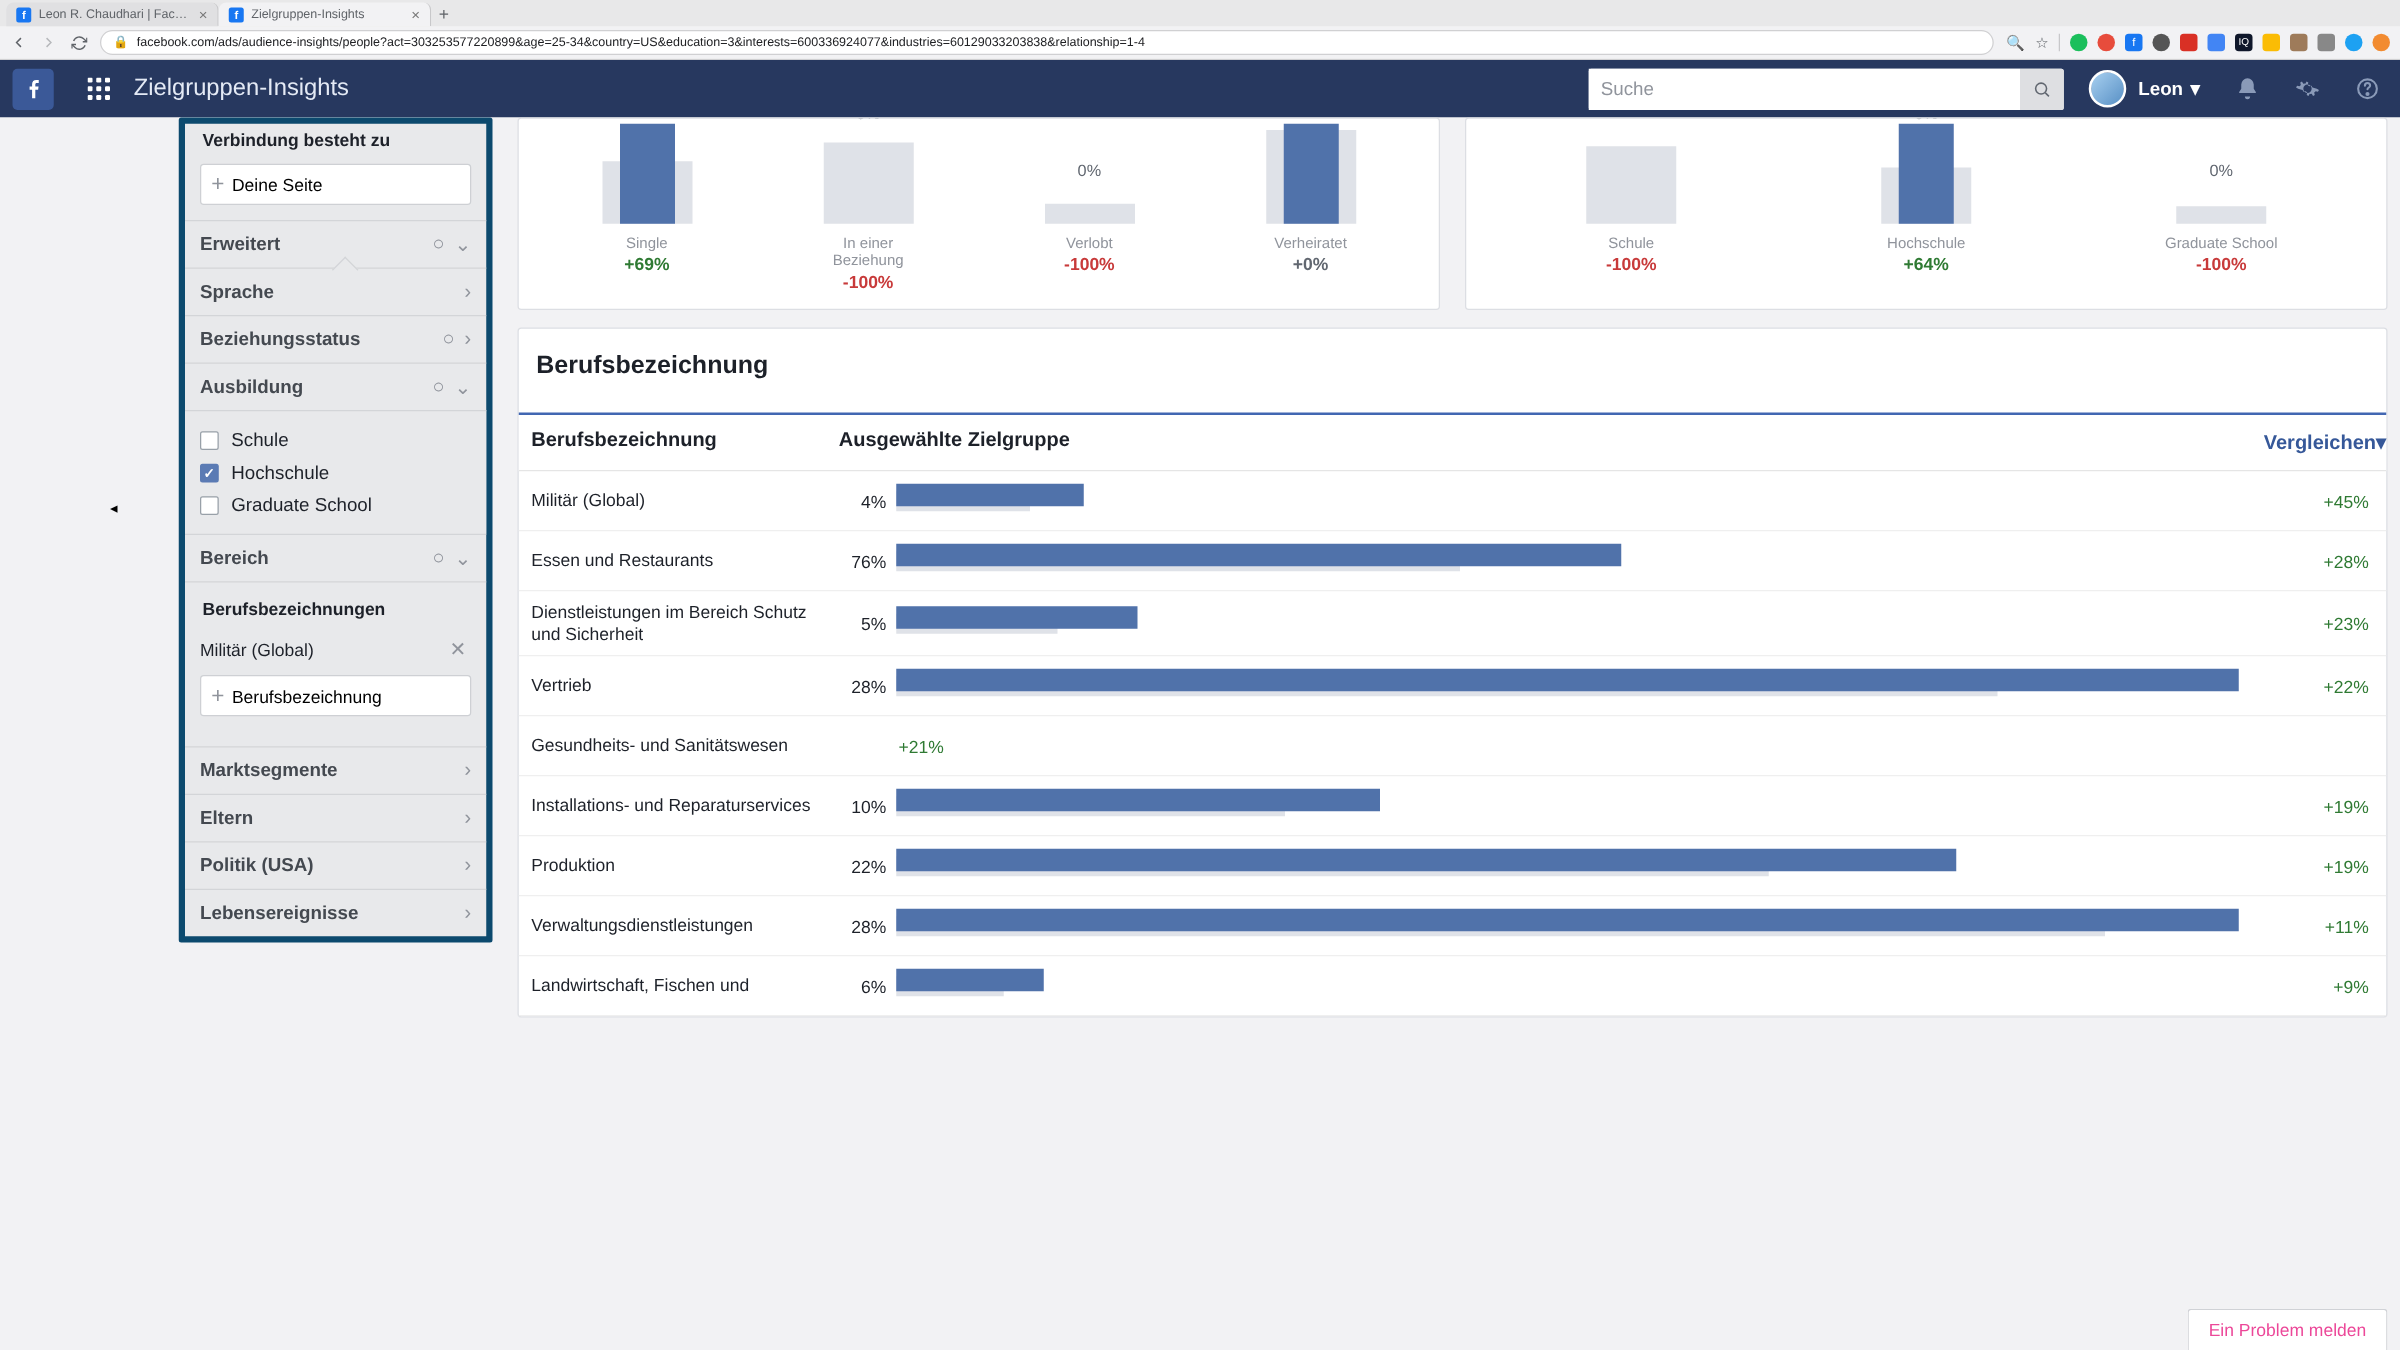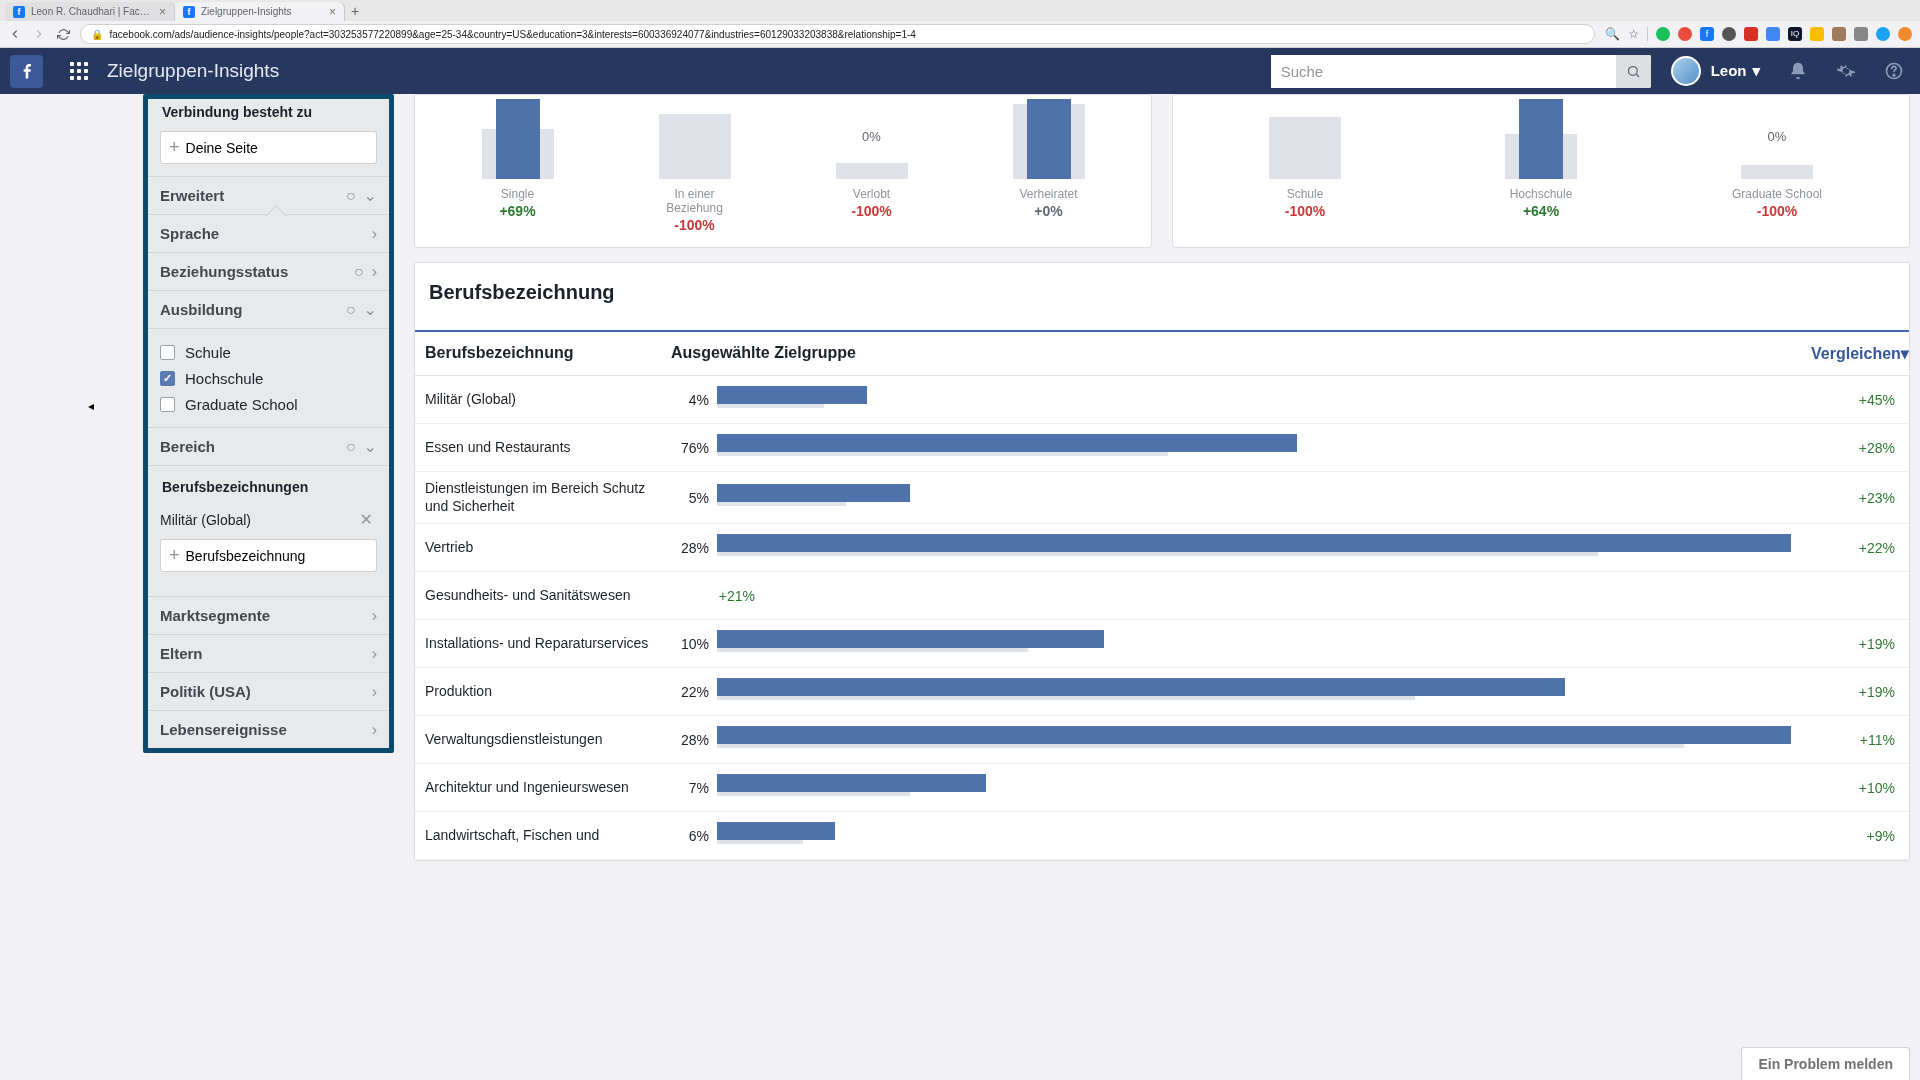--- a/index.html
+++ b/index.html
@@ -85,21 +85,21 @@
 .trow{display:flex;align-items:center;border-bottom:1px solid #efefef;min-height:48px}
 .td{padding:8px 10px;font-size:14px}
 .td.col-name{color:#1d2129;line-height:1.25}
 .td.col-bar{display:flex;align-items:center;gap:8px}
 .pct-val{width:38px;text-align:right;color:#1d2129;font-size:14px}
 .bar-cell{position:relative;flex:1;height:28px}
 .bar-cell .bg{position:absolute;top:6px;height:16px;background:#dfe2e8}
 .bar-cell .fg{position:absolute;top:0;height:18px;background:#5072aa}
 .td.col-cmp{text-align:right;font-size:14px;padding-right:14px}
 
-.report-btn{position:fixed;bottom:0;right:10px;background:#fff;border:1px solid #d0d2d6;border-bottom:none;border-radius:3px 3px 0 0;padding:8px 16px;font-size:14px;font-weight:700;color:#737373;cursor:pointer}
+.report-btn{position:fixed;bottom:0;right:10px;background:#fff;border:1px solid #d0d2d6;border-bottom:none;border-radius:3px 3px 0 0;padding:8px 16px;font-size:14px;font-weight:400;color:#ec4899;cursor:pointer}
 .cursor-dot{position:fixed;left:88px;top:399px;font-size:12px;color:#000}
 </style>
 </head>
 <body>
 
 <div class="browser-top">
   <div class="tabs-row">
     <div class="tab">
       <span class="favicon" style="background:#1877f2;color:#fff;font-size:9px;font-weight:bold">f</span>
       <span class="title">Leon R. Chaudhari | Facebook</span>
@@ -470,31 +470,20 @@
     <div class="td col-bar">
       <span class="pct-val">28%</span>
       <div class="bar-cell">
         <div class="bg" style="width:90%"></div>
         <div class="fg" style="width:100%"></div>
       </div>
     </div>
     <div class="td col-cmp pos">+11%</div>
           </div>
           <div class="trow">
-    <div class="td col-name">Architektur und Ingenieurswesen</div>
-    <div class="td col-bar">
-      <span class="pct-val">7%</span>
-      <div class="bar-cell">
-        <div class="bg" style="width:18%"></div>
-        <div class="fg" style="width:25%"></div>
-      </div>
-    </div>
-    <div class="td col-cmp pos">+10%</div>
-          </div>
-          <div class="trow">
     <div class="td col-name">Landwirtschaft, Fischen und</div>
     <div class="td col-bar">
       <span class="pct-val">6%</span>
       <div class="bar-cell">
         <div class="bg" style="width:8%"></div>
         <div class="fg" style="width:11%"></div>
       </div>
     </div>
     <div class="td col-cmp pos">+9%</div>
           </div>

